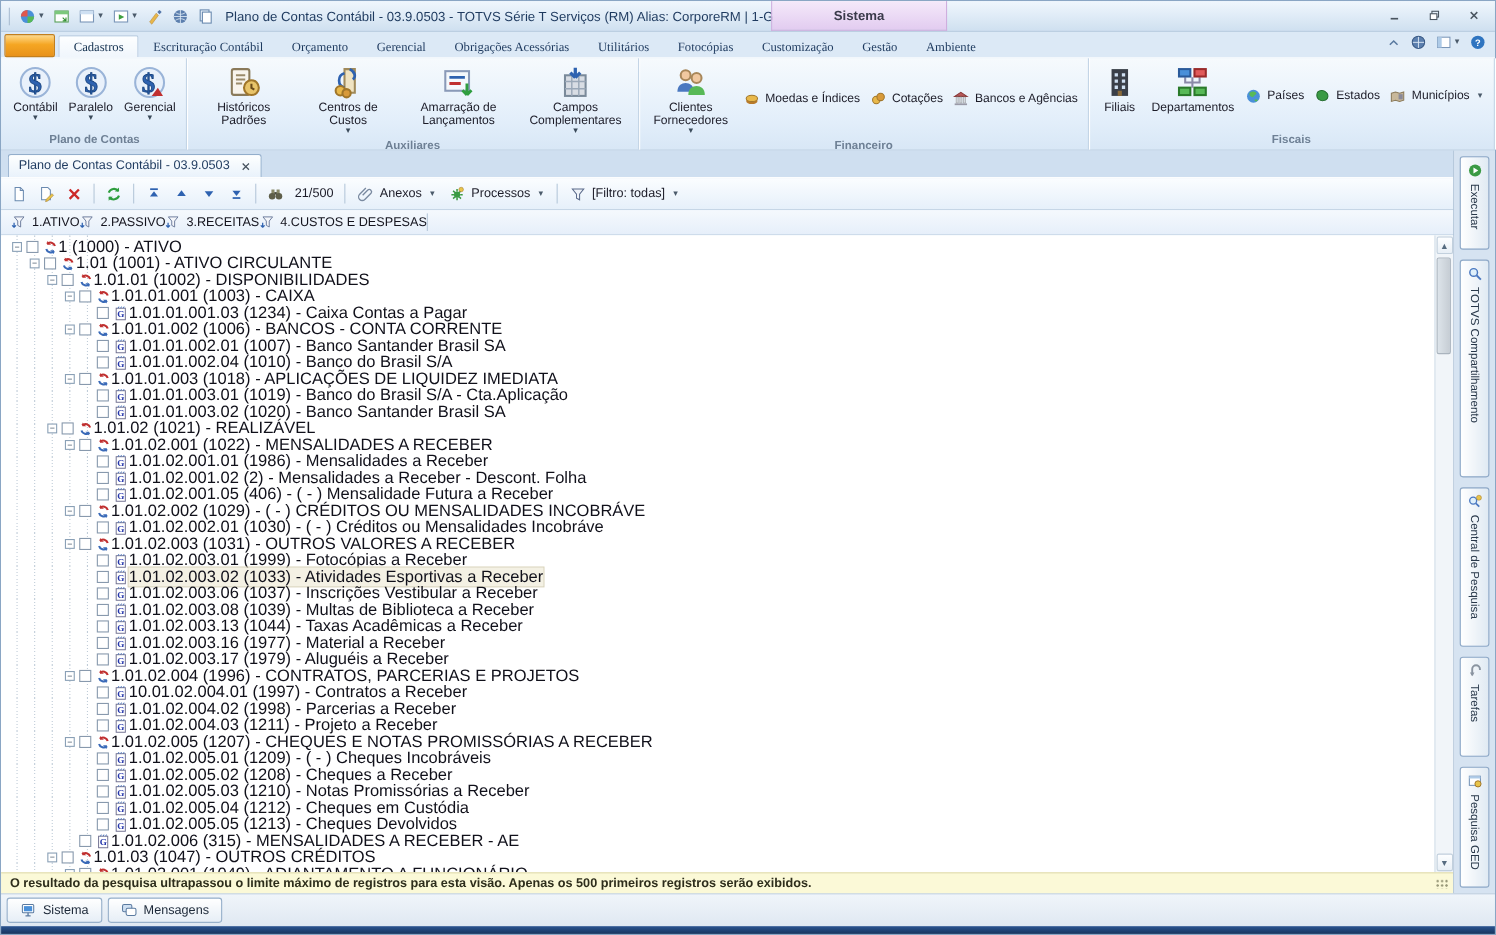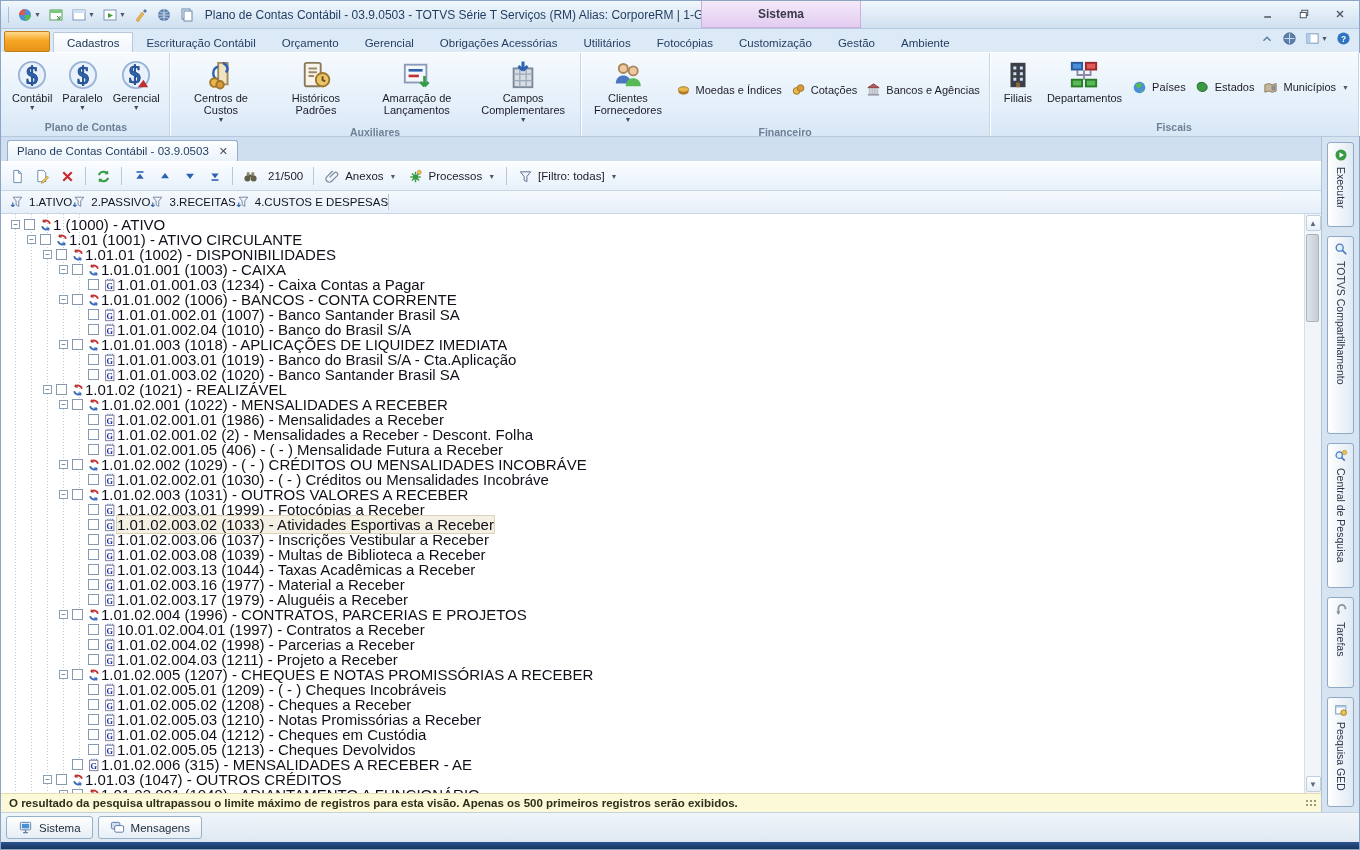--- a/index.html
+++ b/index.html
@@ -22,21 +22,21 @@
     background:linear-gradient(#f5e9fa,#e2ccf0); border:1px solid #cfaede; border-top:none;
     display:flex; align-items:center; justify-content:center;
     font-size:12px; font-weight:bold; color:#3a3a4a; }
   .winbtns { position:absolute; right:6px; top:4px; display:flex; gap:10px; }
   .winbtn { width:26px; height:18px; display:flex; align-items:center; justify-content:center; border-radius:2px; }
 
   
   .ribbon-tabs { height:23px; flex:0 0 23px; background:#dce9f6; display:flex; align-items:flex-end; padding-left:3px; position:relative; }
   .app-btn { width:46px; height:21px; margin:0 3px 0 0; border:1px solid #c27f1e; border-radius:2px;
     background:linear-gradient(#ffd98a,#f5a623 45%,#e8921a); display:flex; align-items:center; justify-content:center; }
-  .rtab { padding:4px 13px 3px; font-size:11.5px; color:#1e3a5f; white-space:nowrap; }
+  .rtab { padding:4px 13px 3px; font-size:11.5px; color:#1e3a5f; white-space:nowrap;font-family:Liberation Serif, serif; }
   .rtab.active { background:linear-gradient(#fdfeff,#f0f6fc); border:1px solid #b6c9dc; border-bottom:none;
     border-radius:2px 2px 0 0; color:#13304f; }
   .ribbon-right { position:absolute; right:8px; top:2px; display:flex; align-items:center; gap:8px; }
 
   
   .ribbon-body { height:85px; flex:0 0 85px; background:linear-gradient(#f6fafd,#e2eefa 70%,#d8e7f6);
     border-top:1px solid #fff; border-bottom:1px solid #b6cadf; display:flex; padding-left:2px; }
   .rgroup { display:flex; flex-direction:column; border-right:1px solid #c4d5e6; box-shadow:1px 0 0 #fff; padding:1px 4px 0; }
   .rgroup-items { flex:1; display:flex; align-items:stretch; }
   .rgroup-label { height:16px; line-height:15px; text-align:center; font-size:10.5px; color:#6e8095;font-weight:bold; }
@@ -311,42 +311,42 @@
           </div>
         </div>
         <div class="rgroup-label">Plano de Contas</div>
       </div>
       <div class="rgroup">
         <div class="rgroup-items">
           <div class="bigbtn">
             <span class="bicon">
               <span class="ic">
                 <svg width="30" height="30" viewBox="0 0 16 16">
+                  <rect x="2" y="1.5" width="8.5" height="12.5" rx="1" fill="#f8f4ec" stroke="#8a7a5a"></rect>
+                  <path d="M4 4.5h4.5M4 6.5h4.5M4 8.5h3" stroke="#9a8a6a"></path>
+                  <circle cx="11.5" cy="10.5" r="3.6" fill="#e8c46a" stroke="#a0762a"></circle>
+                  <path d="M11.5 8.6v2l1.4.9" stroke="#6a4a1a" fill="none"></path>
+                </svg>
+              </span>
+            </span>
+            <span class="blabel">Históricos Padrões</span>
+          </div>
+          <div class="bigbtn">
+            <span class="bicon">
+              <span class="ic">
+                <svg width="30" height="30" viewBox="0 0 16 16">
                   <path d="M6.5 1.5h5V13h-5z" fill="#efe3c2" stroke="#a08a5a"></path>
                   <path d="M6.5 3.5C3 4.5 3 9.5 6.5 10.5M9 1.5c3 1.5 3 4 1.5 5" fill="none" stroke="#2e62b0" stroke-width="1.3"></path>
                   <circle cx="4.5" cy="12" r="2.3" fill="#e8b84a" stroke="#a0762a"></circle>
                   <circle cx="7.5" cy="13.2" r="2" fill="#d89a3a" stroke="#a0762a"></circle>
                 </svg>
               </span>
             </span>
             <span class="blabel">Centros de Custos</span>
             <span class="barrow">▼</span>
-          </div>
-          <div class="bigbtn">
-            <span class="bicon">
-              <span class="ic">
-                <svg width="30" height="30" viewBox="0 0 16 16">
-                  <rect x="2" y="1.5" width="8.5" height="12.5" rx="1" fill="#f8f4ec" stroke="#8a7a5a"></rect>
-                  <path d="M4 4.5h4.5M4 6.5h4.5M4 8.5h3" stroke="#9a8a6a"></path>
-                  <circle cx="11.5" cy="10.5" r="3.6" fill="#e8c46a" stroke="#a0762a"></circle>
-                  <path d="M11.5 8.6v2l1.4.9" stroke="#6a4a1a" fill="none"></path>
-                </svg>
-              </span>
-            </span>
-            <span class="blabel">Históricos Padrões</span>
           </div>
           <div class="bigbtn">
             <span class="bicon">
               <span class="ic">
                 <svg width="30" height="30" viewBox="0 0 16 16">
                   <rect x="1.5" y="2.5" width="11.5" height="9.5" fill="#f4f8fc" stroke="#8a9ab8"></rect>
                   <path d="M3.5 5.5h7.5" stroke="#2e62b0" stroke-width="1.4"></path>
                   <path d="M3.5 8.5h5.5" stroke="#c03030" stroke-width="1.4"></path>
                   <path d="M12 8.5v5.5m0 0l-2.2-2.2M12 14l2.2-2.2" stroke="#2f9e3f" stroke-width="1.4" fill="none"></path>
                 </svg>

